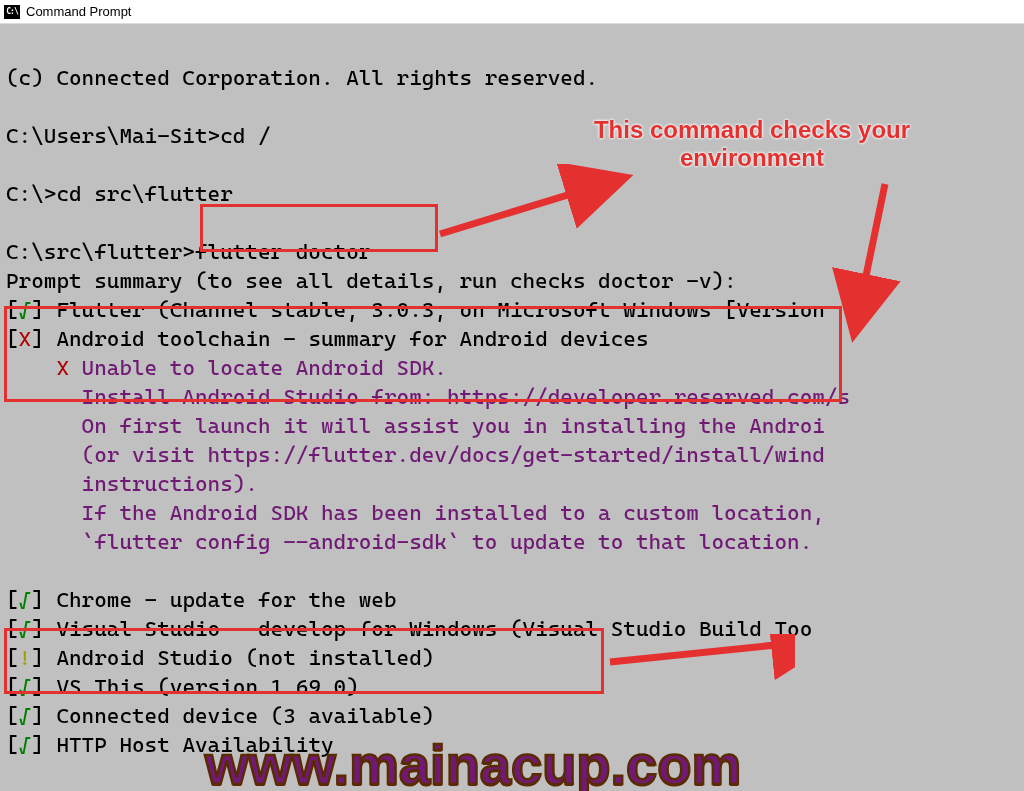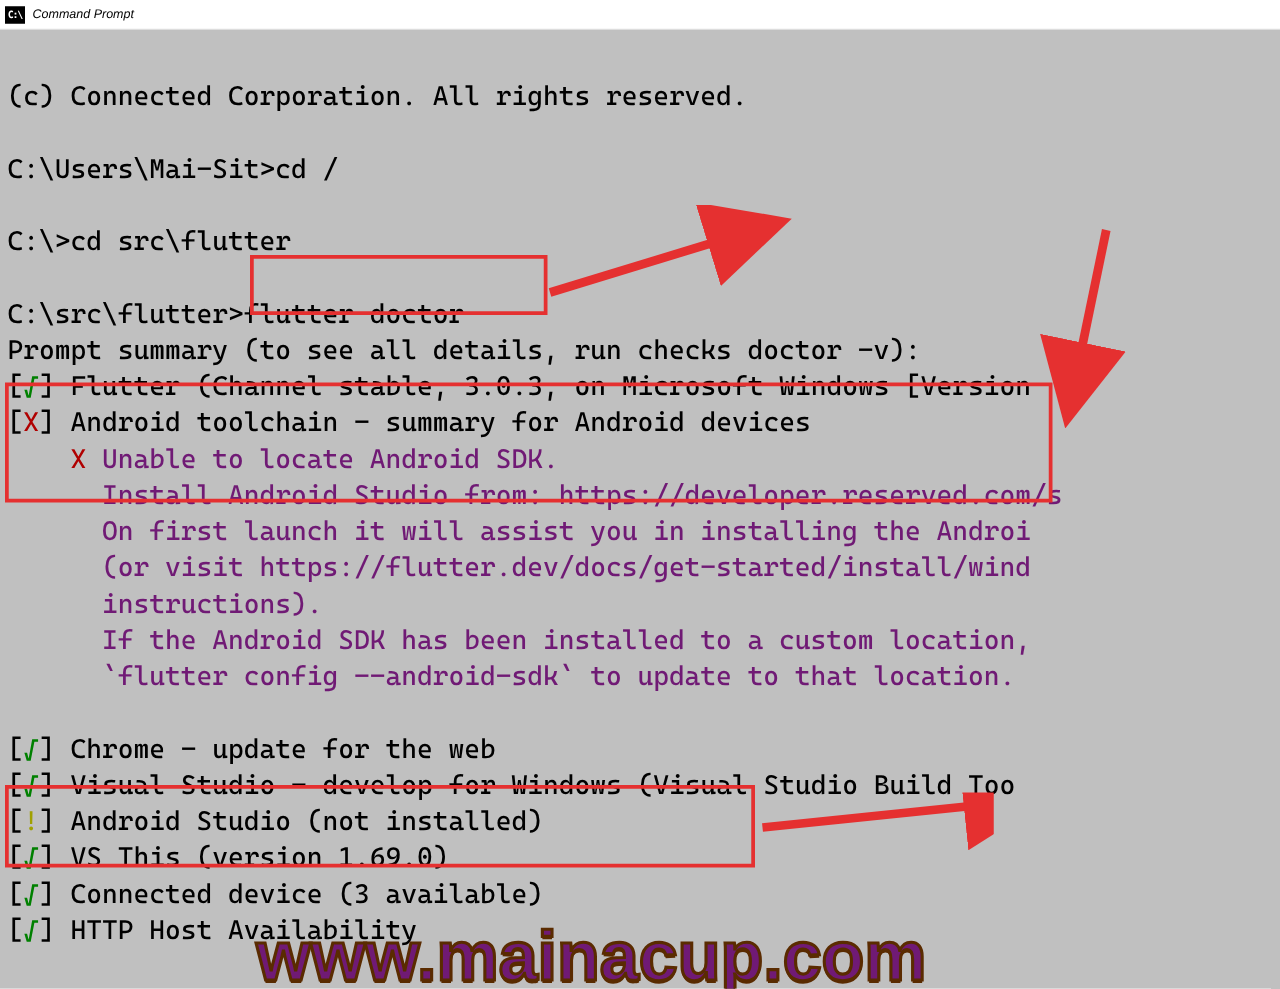--- a/index.html
+++ b/index.html
@@ -1,20 +1,20 @@
 <!DOCTYPE html>
 <html><head>
 <meta charset="utf-8">
 <style>
   * { margin:0; padding:0; box-sizing:border-box; }
   html,body { width:1024px; height:791px; font-family:"Segoe UI",Arial,sans-serif; background:#fff; overflow:hidden; }
   .titlebar { height:24px; background:#fff; display:flex; align-items:center; padding-left:4px; gap:6px; border-bottom:1px solid #ddd; }
   .titlebar .ticon { width:16px; height:14px; background:#000; display:flex; align-items:center; justify-content:center; }
   .titlebar .ticon span { font:700 8px/1 monospace; color:#fff; letter-spacing:-1px; }
-  .titlebar .title { font-size:10px; color:#000;font-style:italic; }
+  .titlebar .title { font-size:13px; color:#000; }
   .terminal { background:#c0c0c0; width:1024px; height:767px; padding:10px 6px 6px 6px; position:relative; font-family:"Cascadia Mono","Consolas","Courier New",monospace; font-size:21.5px; line-height:29px; color:#000; white-space:pre; overflow:hidden; }
   .green { color:#008000; }
   .red { color:#b00000; }
   .yellow { color:#a0a000; }
   .grey { color:#701a75; }
   .box { position:absolute; border:3px solid #e53030; background:transparent; pointer-events:none; }
   .annot { position:absolute; color:#e53030; font-family:"Segoe UI",Arial,sans-serif; font-weight:600; font-size:24px; text-align:center; line-height:28px; text-shadow:0 0 3px #fff,0 0 3px #fff; }
   .arrow { position:absolute; pointer-events:none; }
   .watermark { position:absolute; left:205px; bottom:12px; font-family:Arial,Helvetica,sans-serif; font-weight:900; font-size:56px; letter-spacing:0px; color:#701a75; -webkit-text-stroke:2.5px #5a2b00; text-shadow:0 2px 0 #5a2b00; }
 </style>
@@ -52,20 +52,22 @@
 <span>[</span><span class="yellow">!</span><span>] </span><span>Android Studio (not installed)</span>
 <span>[</span><span class="green">√</span><span>] </span><span>VS This (version 1.69.0)</span>
 <span>[</span><span class="green">√</span><span>] </span><span>Connected device (3 available)</span>
 <span>[</span><span class="green">√</span><span>] </span><span>HTTP Host Availability</span>
   
   <div class="box" style="left:200px; top:180px; width:238px; height:48px;"></div>
   <div class="box" style="left:4px; top:282px; width:838px; height:96px;"></div>
   <div class="box" style="left:4px; top:604px; width:600px; height:66px;"></div>
 
   
+  <div class="annot" style="left:582px; top:92px; width:340px; white-space:normal;">This command checks your
+environment</div>
 
   
   <svg class="arrow" style="left:430px; top:140px; width:220px; height:90px;" viewBox="0 0 220 90">
     <defs>
         <marker id="ah1" markerWidth="10" markerHeight="10" refX="8" refY="5" orient="auto">
           <path d="M0,0 L10,5 L0,10 z" fill="#e53030"></path>
         </marker>
       </defs>
     <line x1="10" y1="70" x2="190" y2="15" stroke="#e53030" stroke-width="7" marker-end="url(#ah1)"></line>
   </svg>

